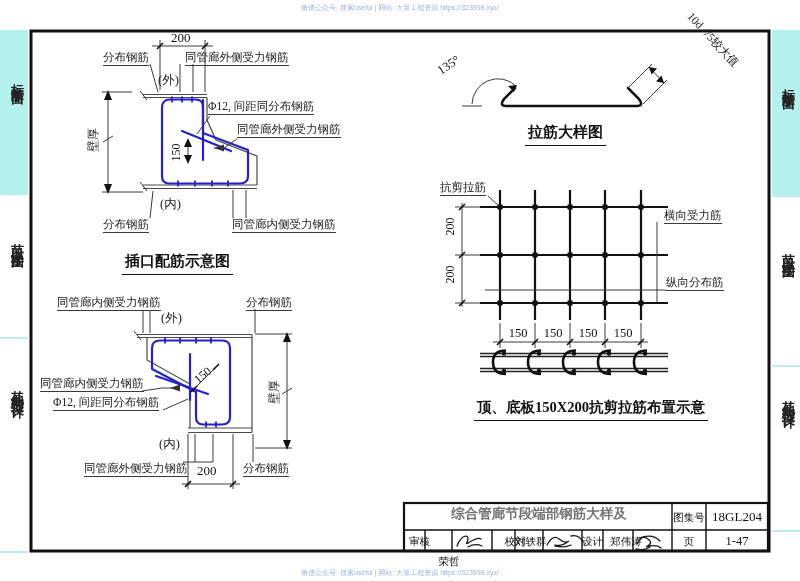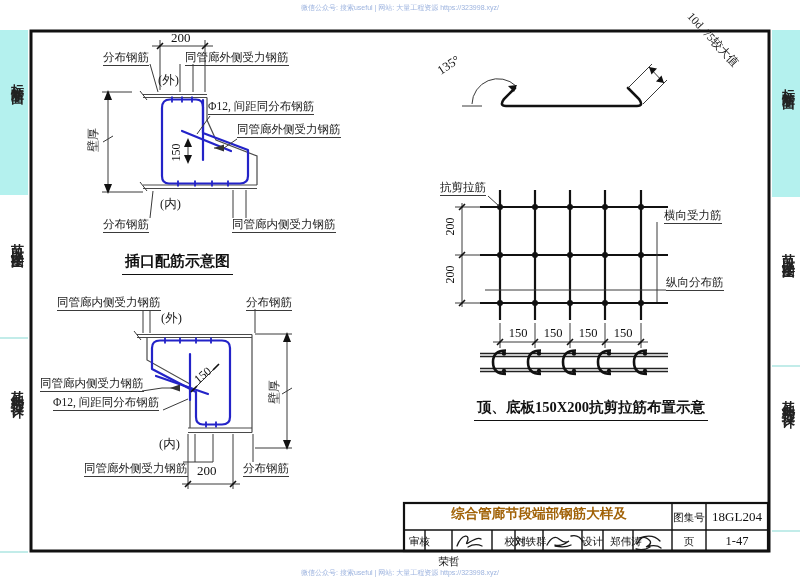--- a/index.html
+++ b/index.html
@@ -14,21 +14,21 @@
   .vtab{position:absolute;writing-mode:vertical-rl;text-orientation:upright;
         font-family:"Liberation Sans","DejaVu Sans",sans-serif;
         font-size:13px;font-weight:600;letter-spacing:3px;color:#222;}
   .strip{position:absolute;top:30px;width:28px;height:522px;background:#fff;}
   .cyan{position:absolute;background:#b4f1ee;}
   .divl{position:absolute;height:2px;background:#c2ece9;}
   .wm{position:absolute;left:0;width:100%;text-align:center;font-size:7px;
       color:#8ba6d9;opacity:.85;filter:blur(.3px);
       font-family:"Liberation Sans","DejaVu Sans",sans-serif;}
   .tb-txt{position:absolute;text-align:center;font-size:10.5px;color:#111;white-space:nowrap;}
-  .tb-title{position:absolute;text-align:center;font-weight:bold;font-size:13.5px;color:#a16207;white-space:nowrap;}
+  .tb-title{position:absolute;text-align:center;font-weight:bold;font-size:13.5px;color:#737373;white-space:nowrap;}
   svg{position:absolute;left:0;top:0;}
   .cl{stroke:#4a4a4a;stroke-width:1.2;fill:none;}
   .bl{stroke:#2323c8;stroke-width:2.2;fill:none;stroke-linecap:round;stroke-linejoin:round;}
   .blt{stroke:#2323c8;stroke-width:1.8;fill:none;}
   .dl{stroke:#3a3a3a;stroke-width:1;fill:none;}
   .gl{stroke:#111;stroke-width:2.2;fill:none;}
   .tk{stroke:#111;stroke-width:1.6;fill:none;}
   .tbl{stroke:#111;stroke-width:1.4;fill:none;}
   .sig{stroke:#1a1a1a;stroke-width:1.3;fill:none;stroke-linecap:round;}
 </style>
@@ -225,20 +225,21 @@
   <div class="lbl u" style="left:53px;top:396px;">Φ12, 间距同分布钢筋</div>
   <div class="dim" style="left:194px;top:368px;font-size:12px;transform:rotate(-40deg);">150</div>
   <div class="lbl r90" style="left:263px;top:385px;font-size:12px;">壁厚</div>
   <div class="lbl" style="left:159px;top:437px;font-size:12.5px;">(内)</div>
   <div class="lbl u" style="left:84px;top:462px;">同管廊外侧受力钢筋</div>
   <div class="dim" style="left:197px;top:463px;">200</div>
   <div class="lbl u" style="left:243px;top:462px;">分布钢筋</div>
 
   <div class="dim" style="left:437px;top:58px;font-size:12.5px;transform:rotate(-33deg);">135°</div>
   <div class="lbl" style="left:694px;top:10px;transform:rotate(47deg);transform-origin:0 0;">10d, 75较大值</div>
+  <div class="ttl" style="left:525px;top:123px;">拉筋大样图</div>
 
   <div class="lbl u" style="left:440px;top:181px;">抗剪拉筋</div>
   <div class="lbl u" style="left:664px;top:209px;font-family:Liberation Mono, monospace;">横向受力筋</div>
   <div class="lbl u" style="left:666px;top:276px;">纵向分布筋</div>
   <div class="dim r90" style="left:441px;top:219px;font-size:12px;">200</div>
   <div class="dim r90" style="left:441px;top:267px;font-size:12px;">200</div>
   <div class="dim" style="left:504px;top:326px;width:28px;text-align:center;font-size:12.5px;">150</div>
   <div class="dim" style="left:539px;top:326px;width:28px;text-align:center;font-size:12.5px;">150</div>
   <div class="dim" style="left:574px;top:326px;width:28px;text-align:center;font-size:12.5px;">150</div>
   <div class="dim" style="left:609px;top:326px;width:28px;text-align:center;font-size:12.5px;">150</div>

